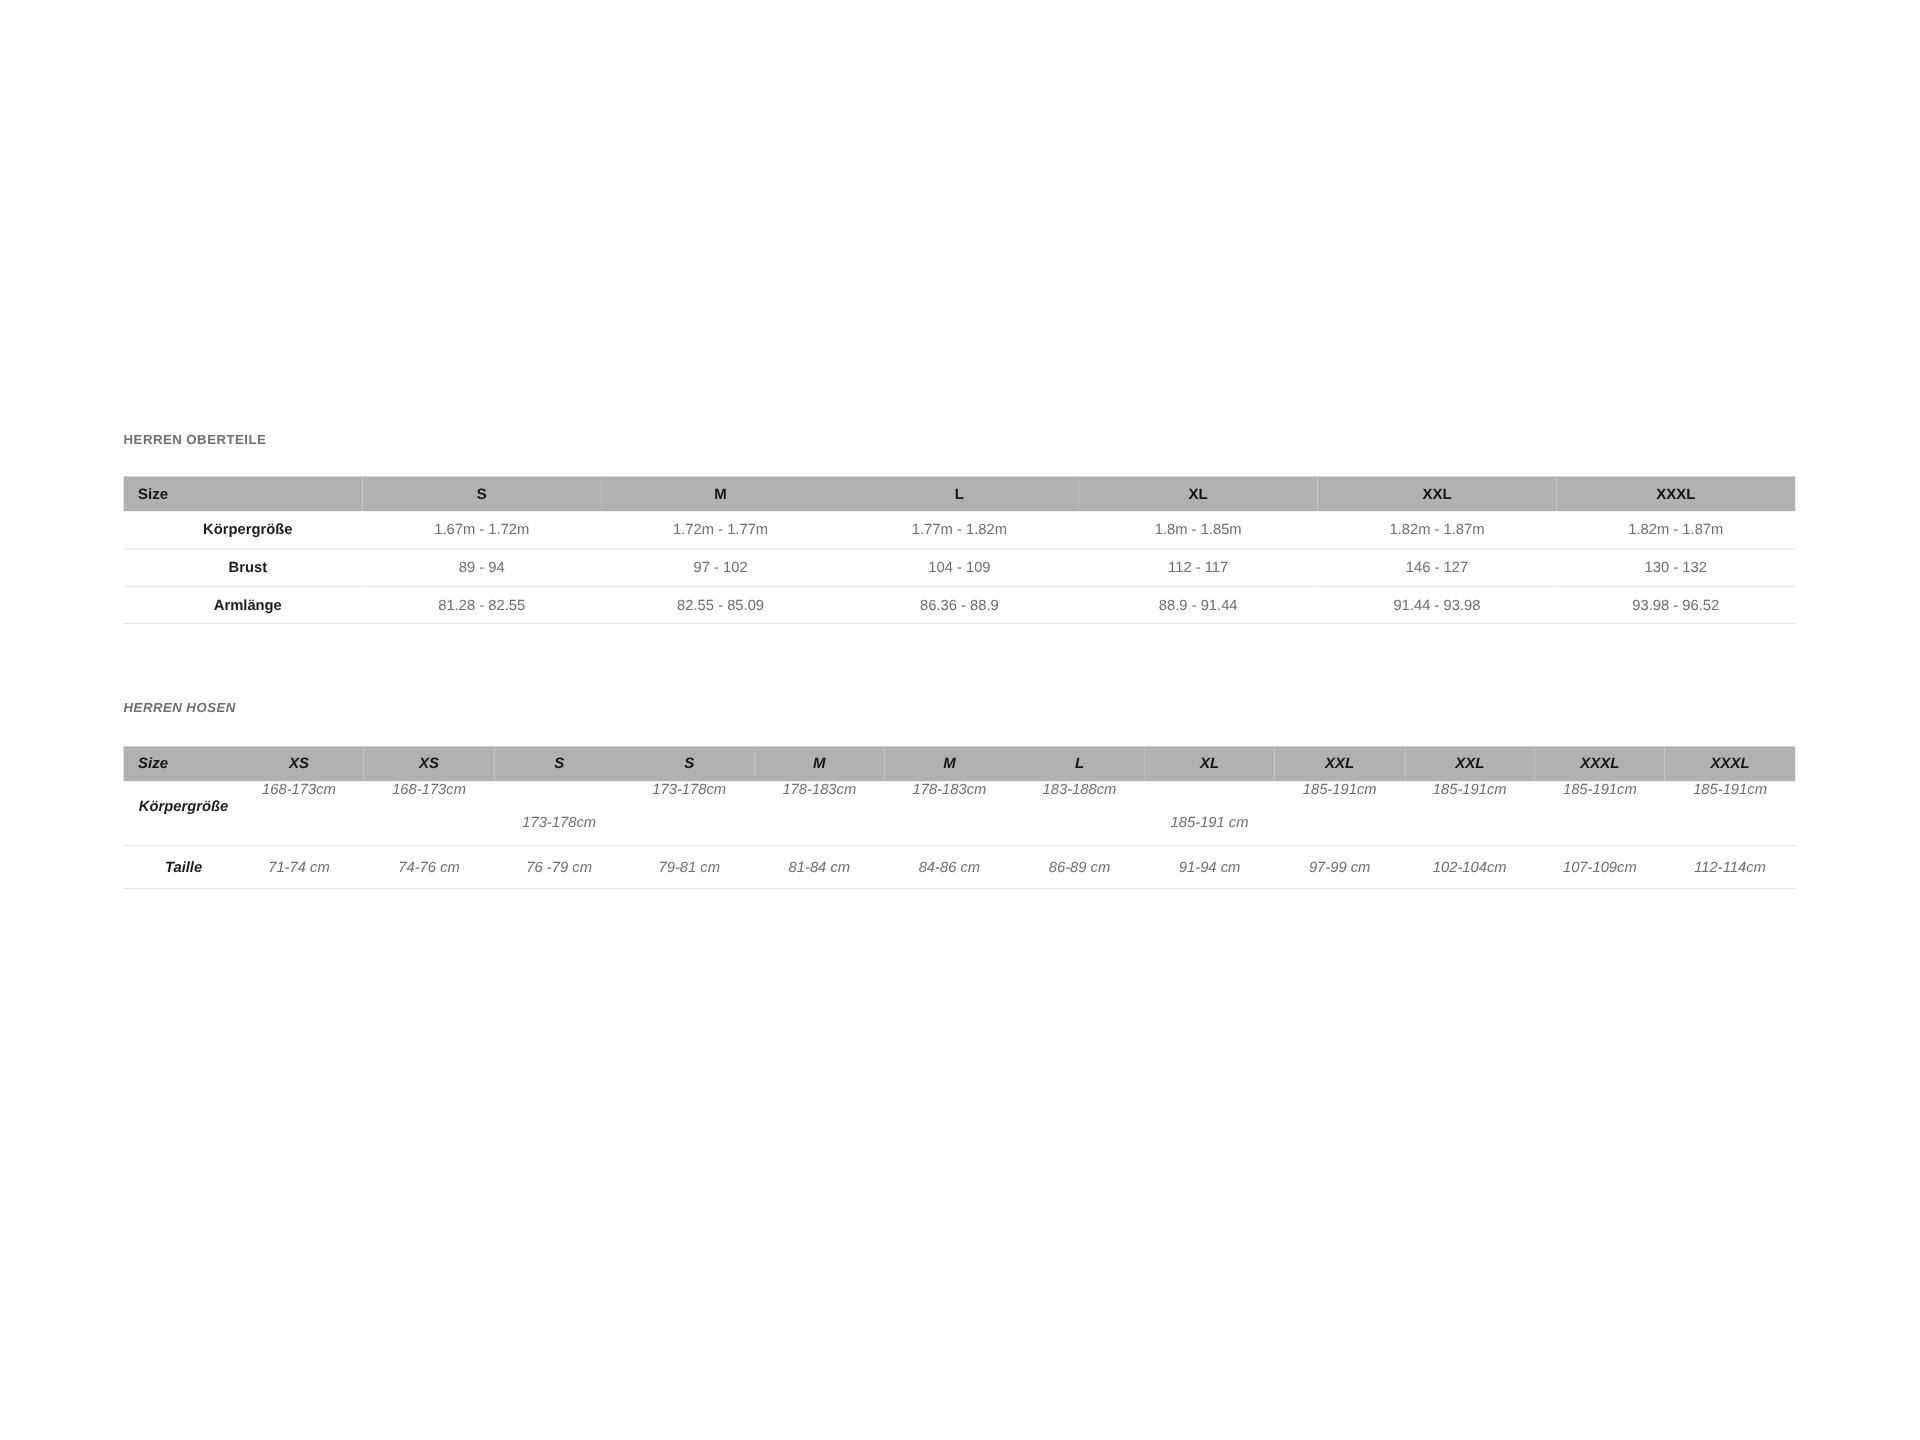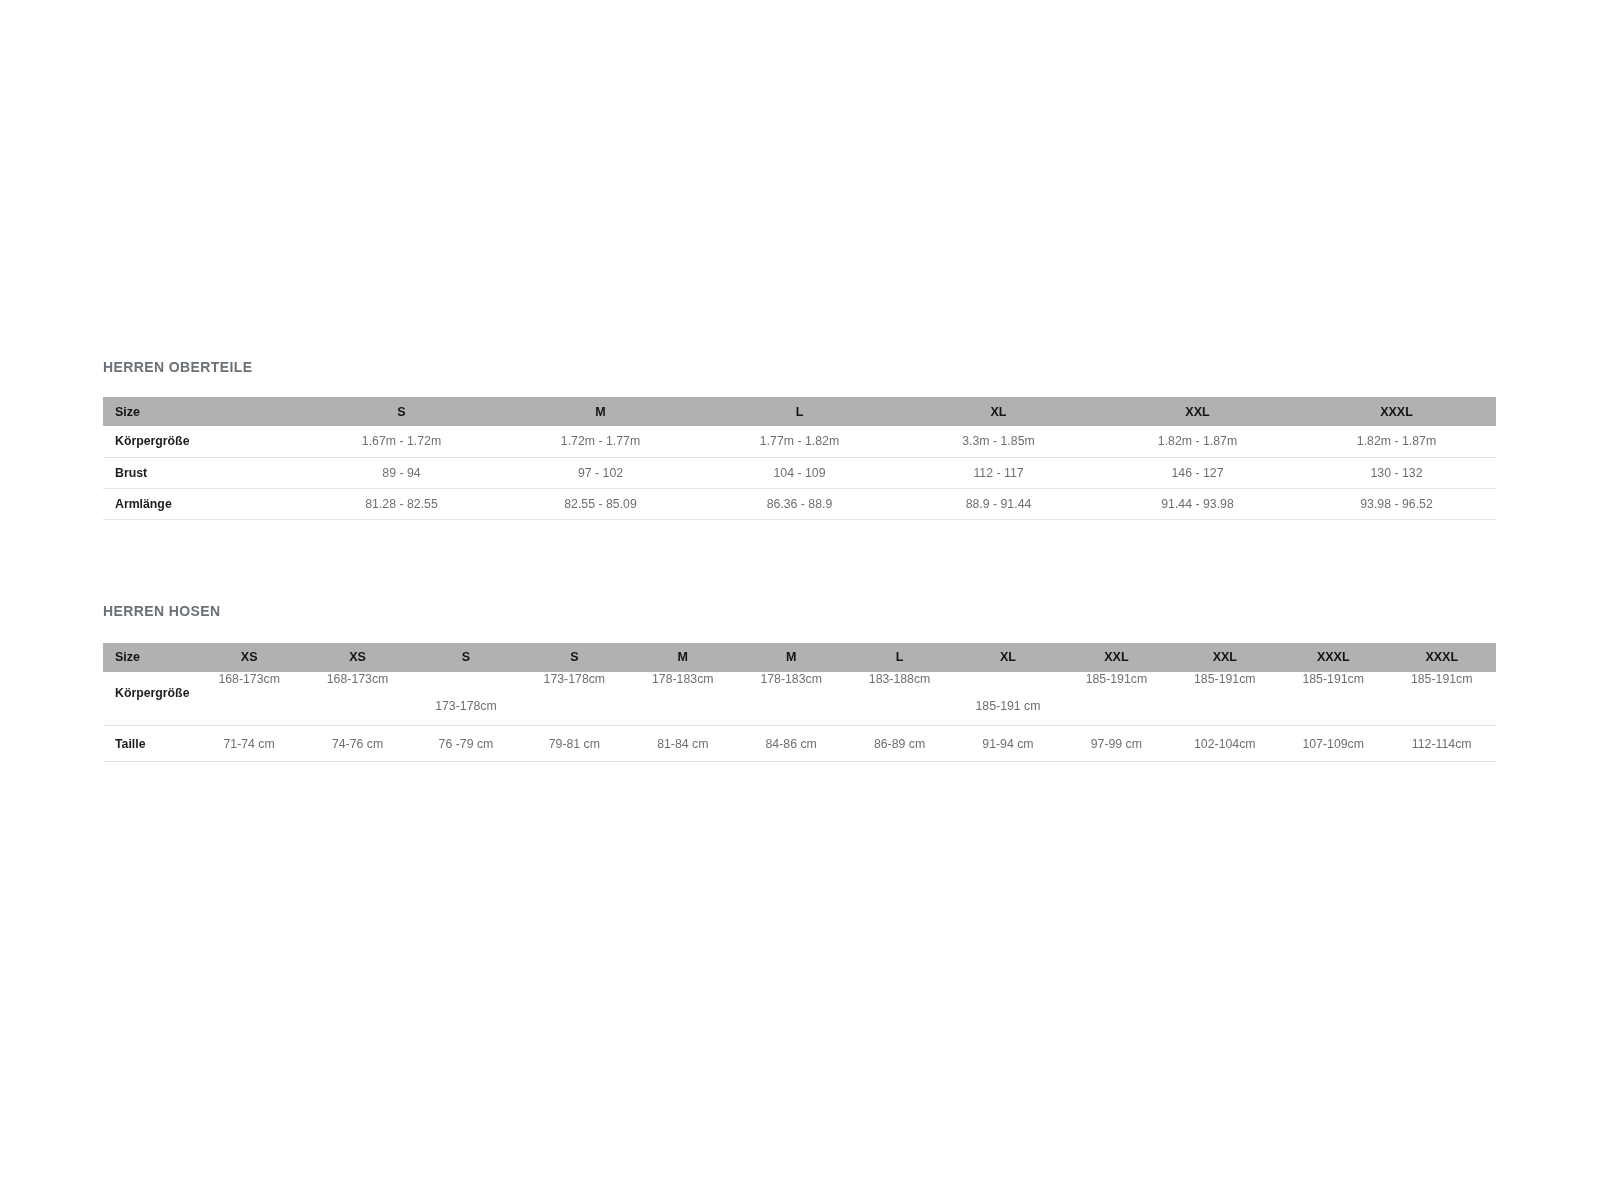--- a/index.html
+++ b/index.html
@@ -14,42 +14,42 @@
   *{box-sizing:border-box;margin:0;padding:0;}
   html,body{background:var(--page-bg);}
   body{
     font-family:"Liberation Sans","DejaVu Sans",sans-serif;
     width:1600px;height:1200px;position:relative;overflow:hidden;
   }
   .content{
     position:absolute;left:103px;top:359px;width:1393px;
   }
   .chart-title{
-    font-size:14px;font-weight:700;letter-spacing:.4px;
+    font-size:11px;font-weight:700;letter-spacing:.4px;
     color:var(--title-color);line-height:16px;
     margin-bottom:22px;
   }
-  .size-section.second{margin-top:83px;}
+  .size-section.second{margin-top:62px;font-style:italic;}
   .size-section.second .chart-title{margin-bottom:24px;}
   table.size-table{
     width:100%;border-collapse:collapse;table-layout:fixed;
   }
   table.size-table th{
     background:var(--header-bg);color:var(--header-text);
     font-size:12.5px;font-weight:700;text-align:center;
     height:29px;vertical-align:middle;padding:0 4px;
   }
   table.size-table th.label-col{text-align:left;padding-left:12px;}
   table.size-table td{
     font-size:12.3px;vertical-align:middle;
     border-bottom:1px solid var(--border-color);
     padding:0 4px;height:31px;
   }
   table.size-table td.row-label{
-    font-weight:700;color:var(--label-color);text-align:left;padding-left:12px;
+    font-weight:700;color:var(--label-color);text-align:center;padding-left:12px;
   }
   table.size-table td.val{
     color:var(--value-color);text-align:center;
   }
   
   table.t2 tr.r-us td{height:30px;}
   table.t2 tr.r-rest td{height:36px;}
   
   table.t2 tr.row-tall td{height:54px;vertical-align:top;}
   table.t2 tr.row-tall td.row-label{padding-top:14px;}
@@ -83,21 +83,21 @@
           <th>XXL</th>
           <th>XXXL</th>
         </tr>
       </thead>
       <tbody>
         <tr>
           <td class="row-label">Körpergröße</td>
           <td class="val">1.67m - 1.72m</td>
           <td class="val">1.72m - 1.77m</td>
           <td class="val">1.77m - 1.82m</td>
-          <td class="val">3.3m - 1.85m</td>
+          <td class="val">1.8m - 1.85m</td>
           <td class="val">1.82m - 1.87m</td>
           <td class="val">1.82m - 1.87m</td>
         </tr>
         <tr>
           <td class="row-label">Brust</td>
           <td class="val">89 - 94</td>
           <td class="val">97 - 102</td>
           <td class="val">104 - 109</td>
           <td class="val">112 - 117</td>
           <td class="val">146 - 127</td>

